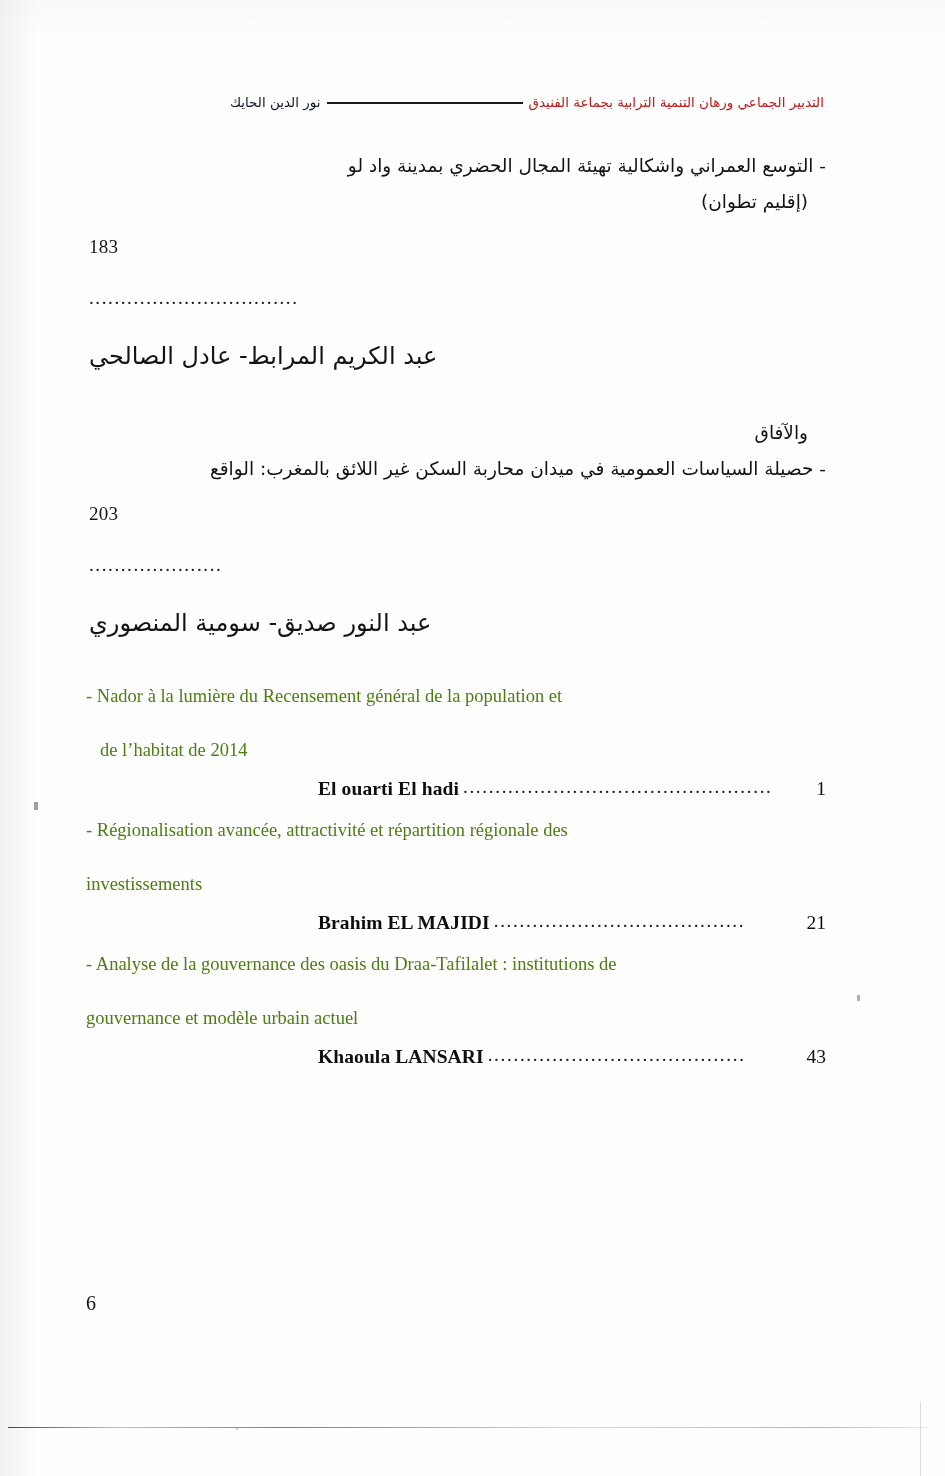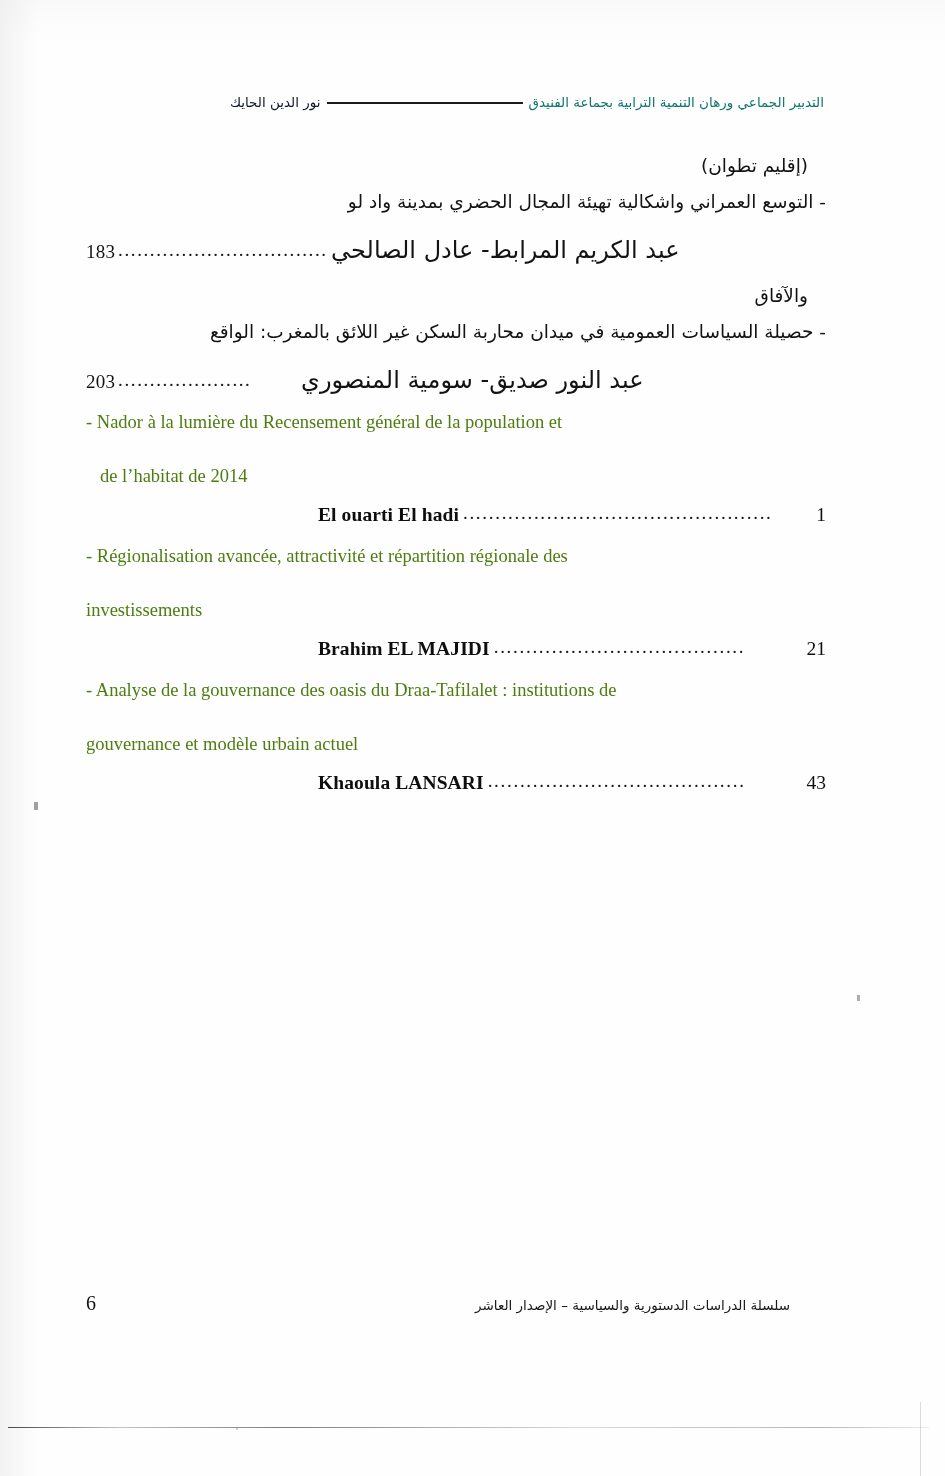--- a/index.html
+++ b/index.html
@@ -75,21 +75,21 @@
     align-items: center;
     justify-content: flex-start;
     gap: 0;
   }
   .rh-title {
     direction: rtl;
     font-family: "DejaVu Sans", "Liberation Sans", sans-serif;
     font-size: 13.5px;
     line-height: 1;
     white-space: nowrap;
-    color: #0f766e;
+    color: #b91c1c;
   }
   .rh-rule {
     flex: 0 0 auto;
     width: 196px;
     height: 2px;
     background: #1b1b1b;
     margin: 0 6px 1px 6px;
   }
   .rh-author {
     direction: rtl;
@@ -116,25 +116,26 @@
     font-family: "DejaVu Sans", "Liberation Sans", sans-serif;
     font-size: 18.5px;
     line-height: 1.95;
     color: #131313;
     padding-left: 12px;
   }
   .ar-title.indent-a { padding-right: 18px; }
 
   .ar-author-row {
     display: flex;
-    flex-direction: row;
+    flex-direction: column;
     align-items: baseline;
     direction: ltr;
     margin-top: 16px;
     margin-bottom: 14px;
+    gap: 31px;
   }
   .ar-page {
     flex: 0 0 auto;
     font-family: "Liberation Serif", "DejaVu Serif", serif;
     font-size: 19px;
     color: #141414;
     letter-spacing: 0.2px;
   }
   .ar-dots {
     flex: 1 1 auto;
@@ -246,22 +247,22 @@
 
   <div class="running-header">
     <div class="rh-title">التدبير الجماعي ورهان التنمية الترابية بجماعة الفنيدق</div>
     <div class="rh-rule"></div>
     <div class="rh-author">نور الدين الحايك</div>
   </div>
 
   <div class="toc">
 
     <div class="ar-entry">
+      <div class="ar-title">- التوسع العمراني واشكالية تهيئة المجال الحضري بمدينة واد لو</div>
       <div class="ar-title indent-a">(إقليم تطوان)</div>
-      <div class="ar-title">- التوسع العمراني واشكالية تهيئة المجال الحضري بمدينة واد لو</div>
       <div class="ar-author-row">
         <span class="ar-page">183</span>
         <span class="ar-dots short">...................................</span>
         <span class="ar-author">عبد الكريم المرابط- عادل الصالحي</span>
         <span class="ar-spacer"></span>
       </div>
     </div>
 
     <div class="ar-entry">
       <div class="ar-title indent-a">والآفاق</div>
@@ -312,19 +313,18 @@
 
   </div>
 
   <div class="speck" style="left:34px; top:802px; width:4px; height:8px; opacity:.7;"></div>
   <div class="speck" style="left:857px; top:995px; width:3px; height:6px; opacity:.6;"></div>
   <div class="speck" style="left:236px; top:1428px; width:2px; height:2px; opacity:.35;"></div>
 
   <div class="footer">
     <span class="footer-page">6</span>
     <span class="footer-spacer"></span>
-    <span class="footer-text">سلسلة الدراسات الدستورية والسياسية – الإصدار العاشر</span>
   </div>
 
   <div class="edge-line-bottom"></div>
   <div class="edge-line-right"></div>
 
 </div>
 
 </body></html>

